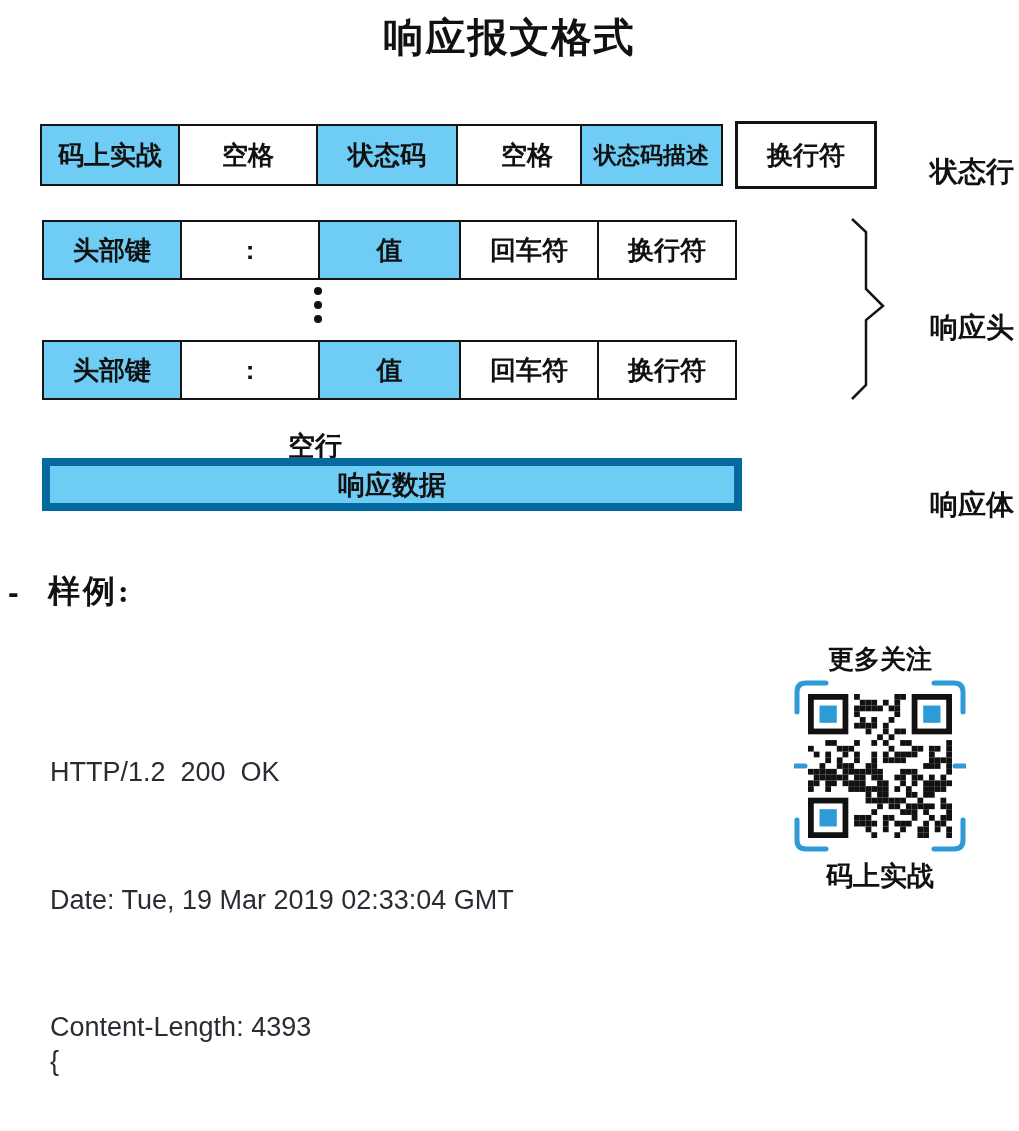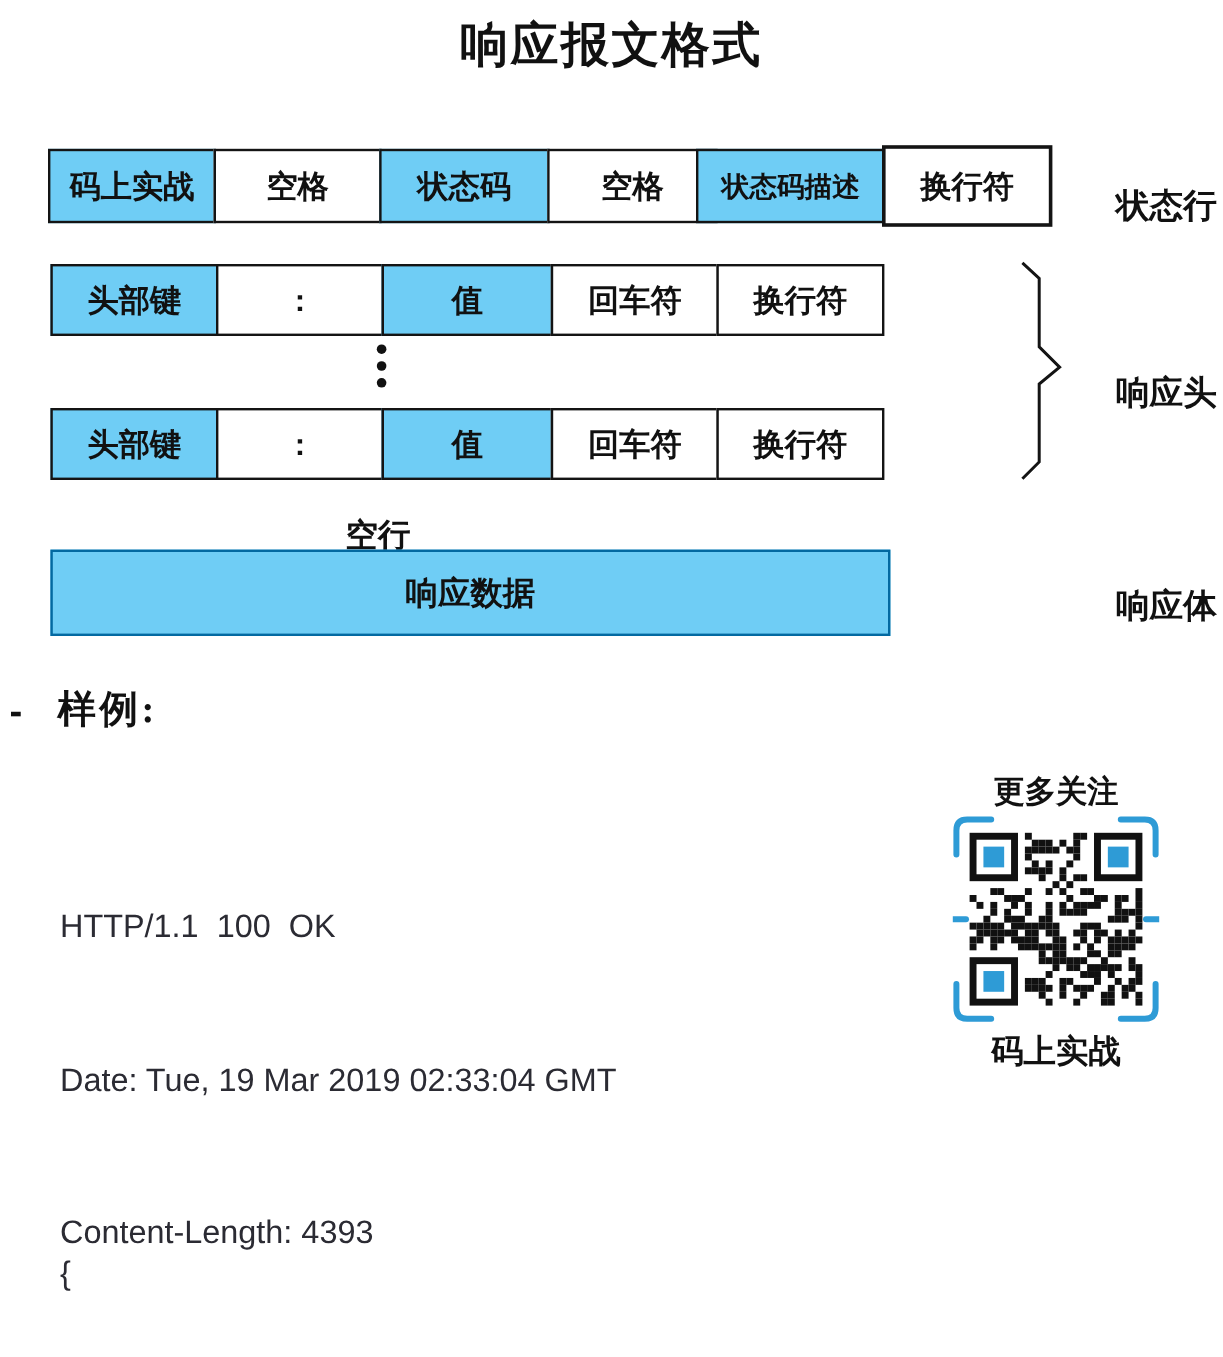--- a/index.html
+++ b/index.html
@@ -17,22 +17,22 @@
   .cell.thick{border-width:3px;}
 
   .row-label{position:absolute;left:930px;width:90px;font-size:28px;font-weight:600;margin-top:12px;}
 
   .dots{position:absolute;left:314px;top:287px;display:flex;flex-direction:column;gap:6px;}
   .dots span{width:8px;height:8px;border-radius:50%;background:#111;}
 
   .empty-line{position:absolute;left:240px;top:414px;width:150px;text-align:center;
               font-size:27px;font-weight:600;margin-top:14px;}
 
-  .body-box{position:absolute;left:42px;top:458px;width:700px;height:72px;box-sizing:border-box;
-            border:2px solid #0369a1;background:var(--cell-blue,#6FCDF5);
+  .body-box{position:absolute;left:42px;top:458px;width:700px;height:53px;box-sizing:border-box;
+            border:8px solid #0369a1;background:var(--cell-blue,#6FCDF5);
             display:flex;align-items:center;justify-content:center;font-size:27px;font-weight:600;}
 
   .brace-svg{position:absolute;left:845px;top:213px;}
 
   .bullet-dash{position:absolute;left:8px;top:574px;font-size:32px;font-weight:600;}
   .example-heading{position:absolute;left:48px;top:570px;font-size:32px;font-weight:700;
                    font-family:"Liberation Serif","DejaVu Serif",serif;letter-spacing:3px;}
 
   .http-block{position:absolute;left:50px;top:666px;font-size:27px;line-height:42.5px;
               white-space:pre;color:#2b2b33;font-weight:500;}
@@ -49,21 +49,21 @@
 <body>
 
 <div id="page">
 
   <div class="title">响应报文格式</div>
 
   <div class="cell blue" style="left:40px;top:124px;width:140px;">码上实战</div>
   <div class="cell" style="left:178px;top:124px;width:140px;">空格</div>
   <div class="cell blue" style="left:316px;top:124px;width:142px;">状态码</div>
   <div class="cell" style="left:456px;top:124px;width:142px;">空格</div>
-  <div class="cell blue small" style="left:580px;top:124px;width:158px;">状态码描述</div>
+  <div class="cell blue small" style="left:580px;top:124px;width:143px;">状态码描述</div>
   <div class="cell thick" style="left:735px;top:121px;width:142px;height:68px;">换行符</div>
   <div class="row-label" style="top:141px;">状态行</div>
 
   <div class="cell blue" style="left:42px;top:220px;width:140px;height:60px;">头部键</div>
   <div class="cell" style="left:180px;top:220px;width:140px;height:60px;">:</div>
   <div class="cell blue" style="left:318px;top:220px;width:143px;height:60px;">值</div>
   <div class="cell" style="left:459px;top:220px;width:140px;height:60px;">回车符</div>
   <div class="cell" style="left:597px;top:220px;width:140px;height:60px;">换行符</div>
 
   <div class="dots">
@@ -85,21 +85,21 @@
 
   <div class="empty-line">空行</div>
 
   <div class="body-box">响应数据</div>
   <div class="row-label" style="top:474px;font-family:Liberation Mono, monospace;">响应体</div>
 
   <div class="bullet-dash">-</div>
   <div class="example-heading">样例:</div>
 
   <div class="http-block">
-    <div>HTTP/1.1  100  OK</div>
+    <div>HTTP/1.2  200  OK</div>
     <div>Date: Tue, 19 Mar 2019 02:33:04 GMT</div>
     <div>Content-Length: 4393</div>
     
     
     
   </div>
 
   <div class="json-block">
     <div>{</div>
     

